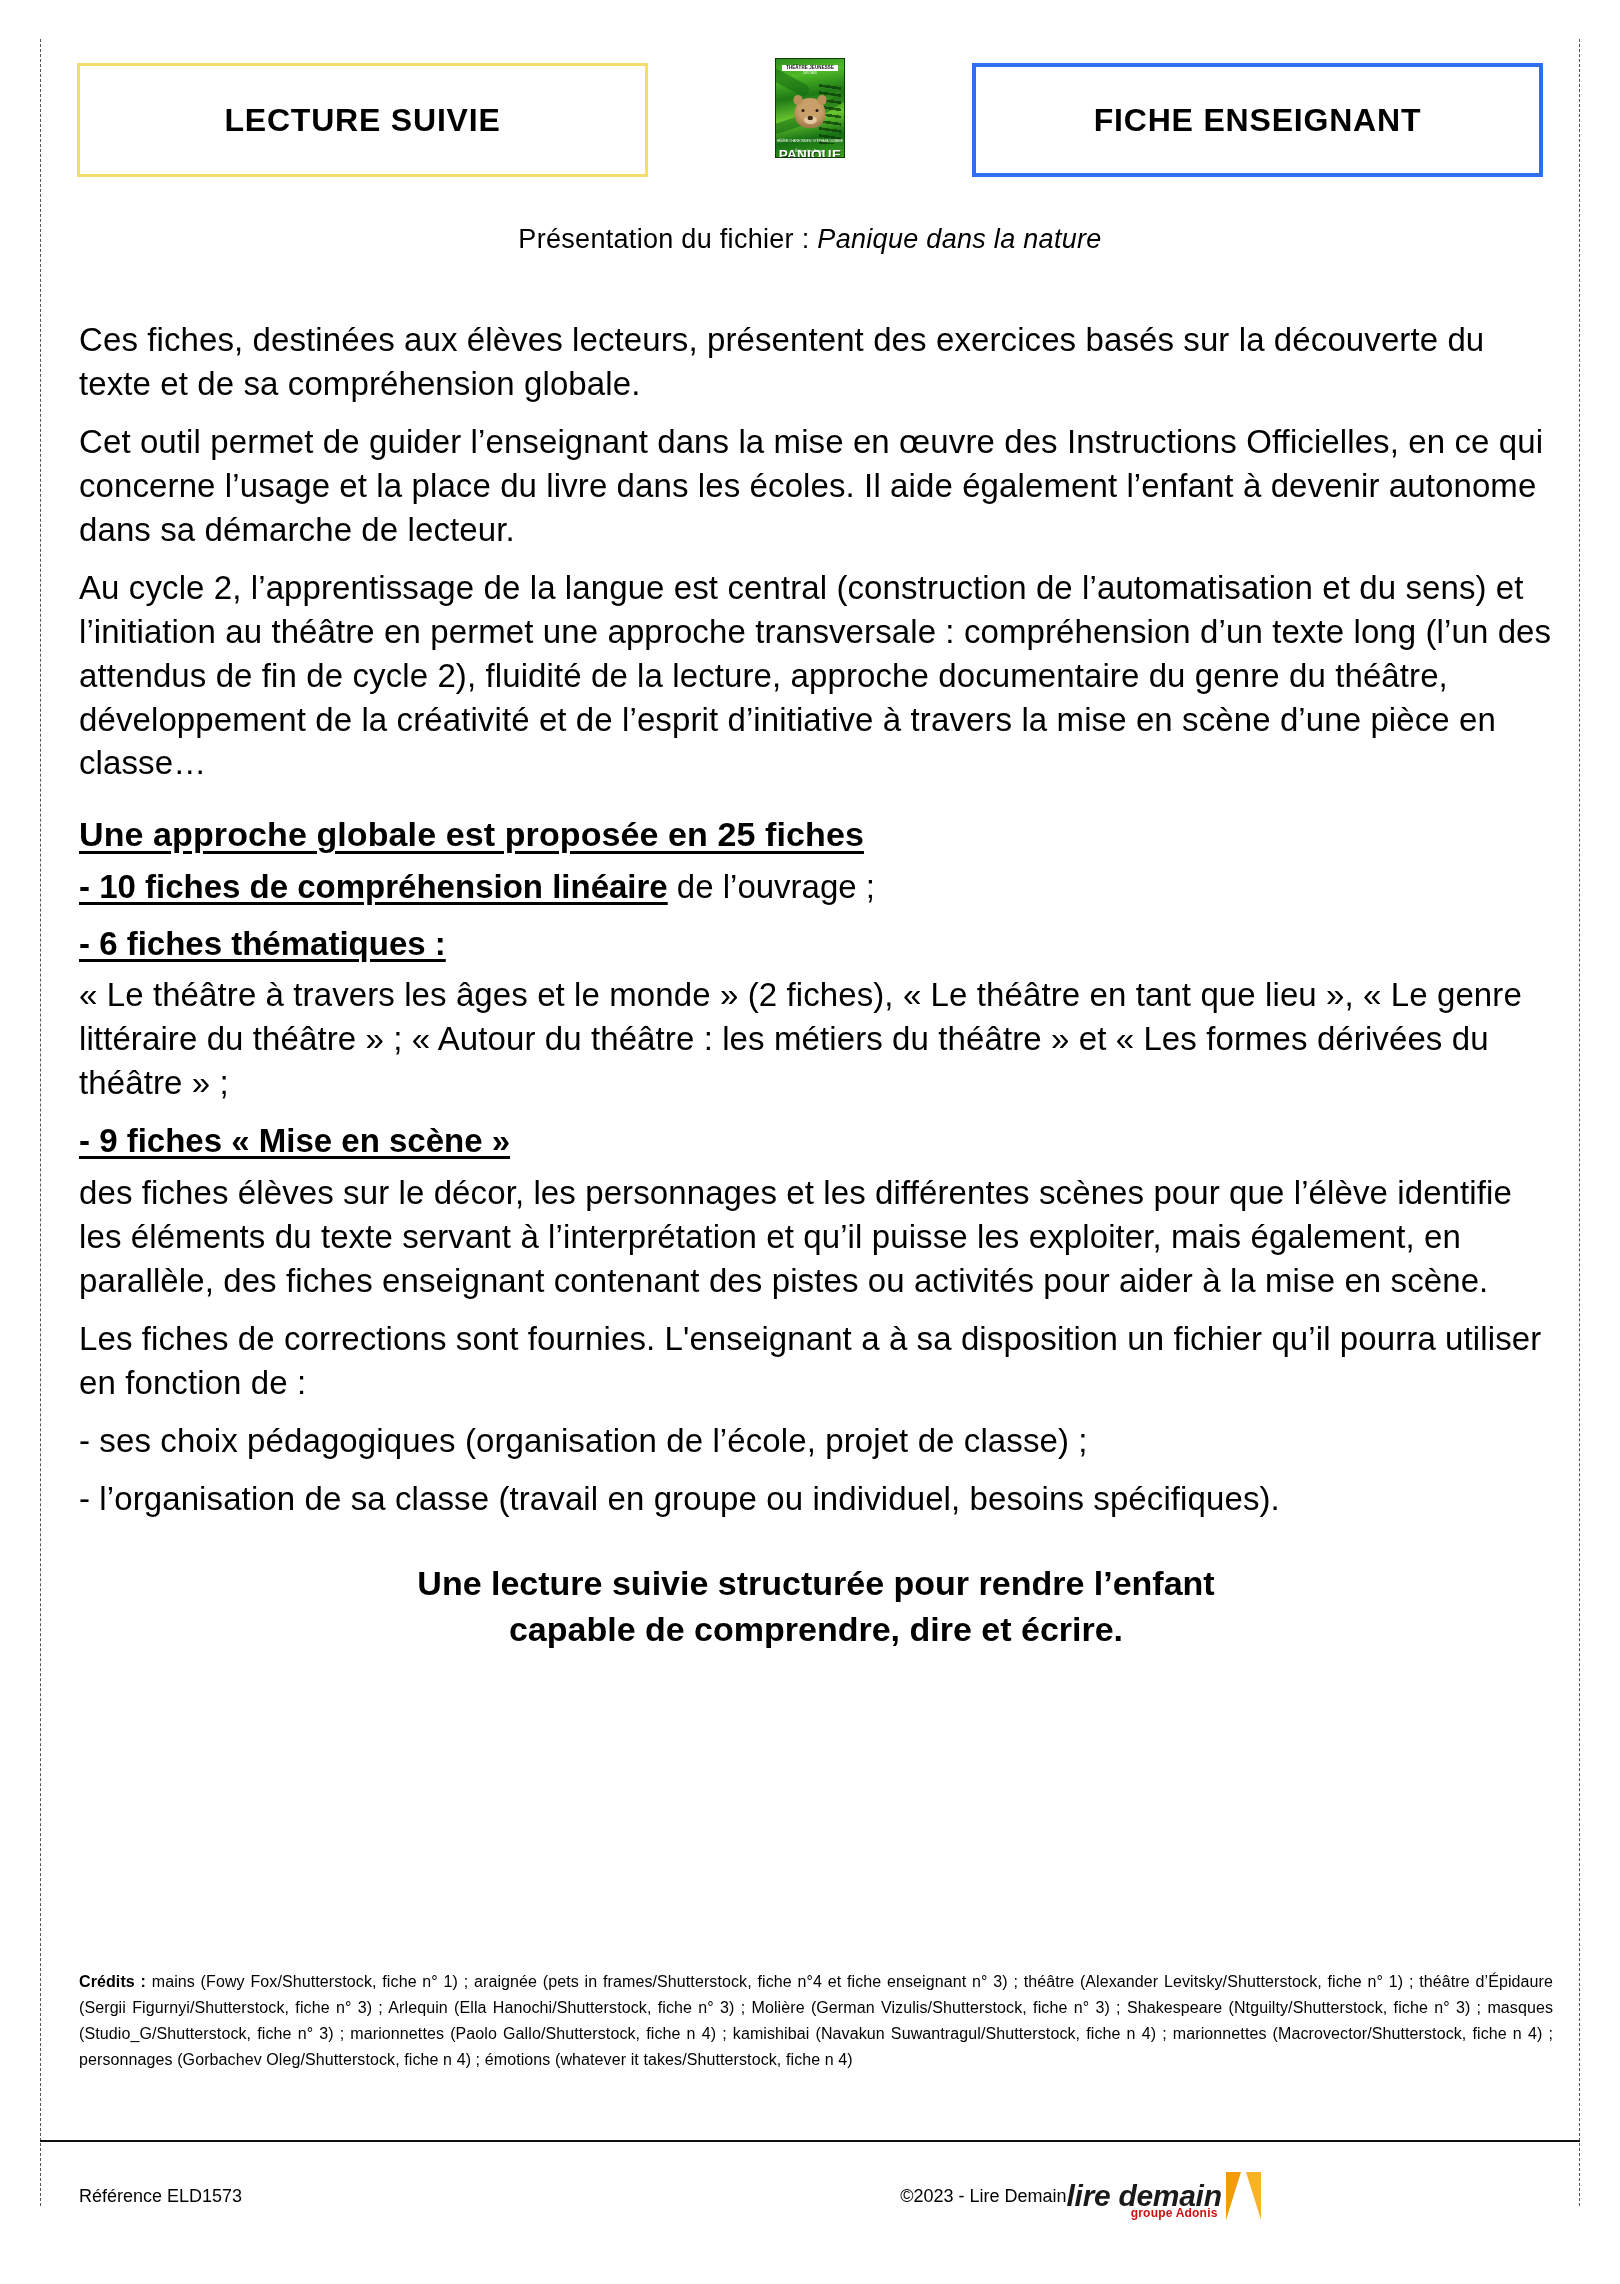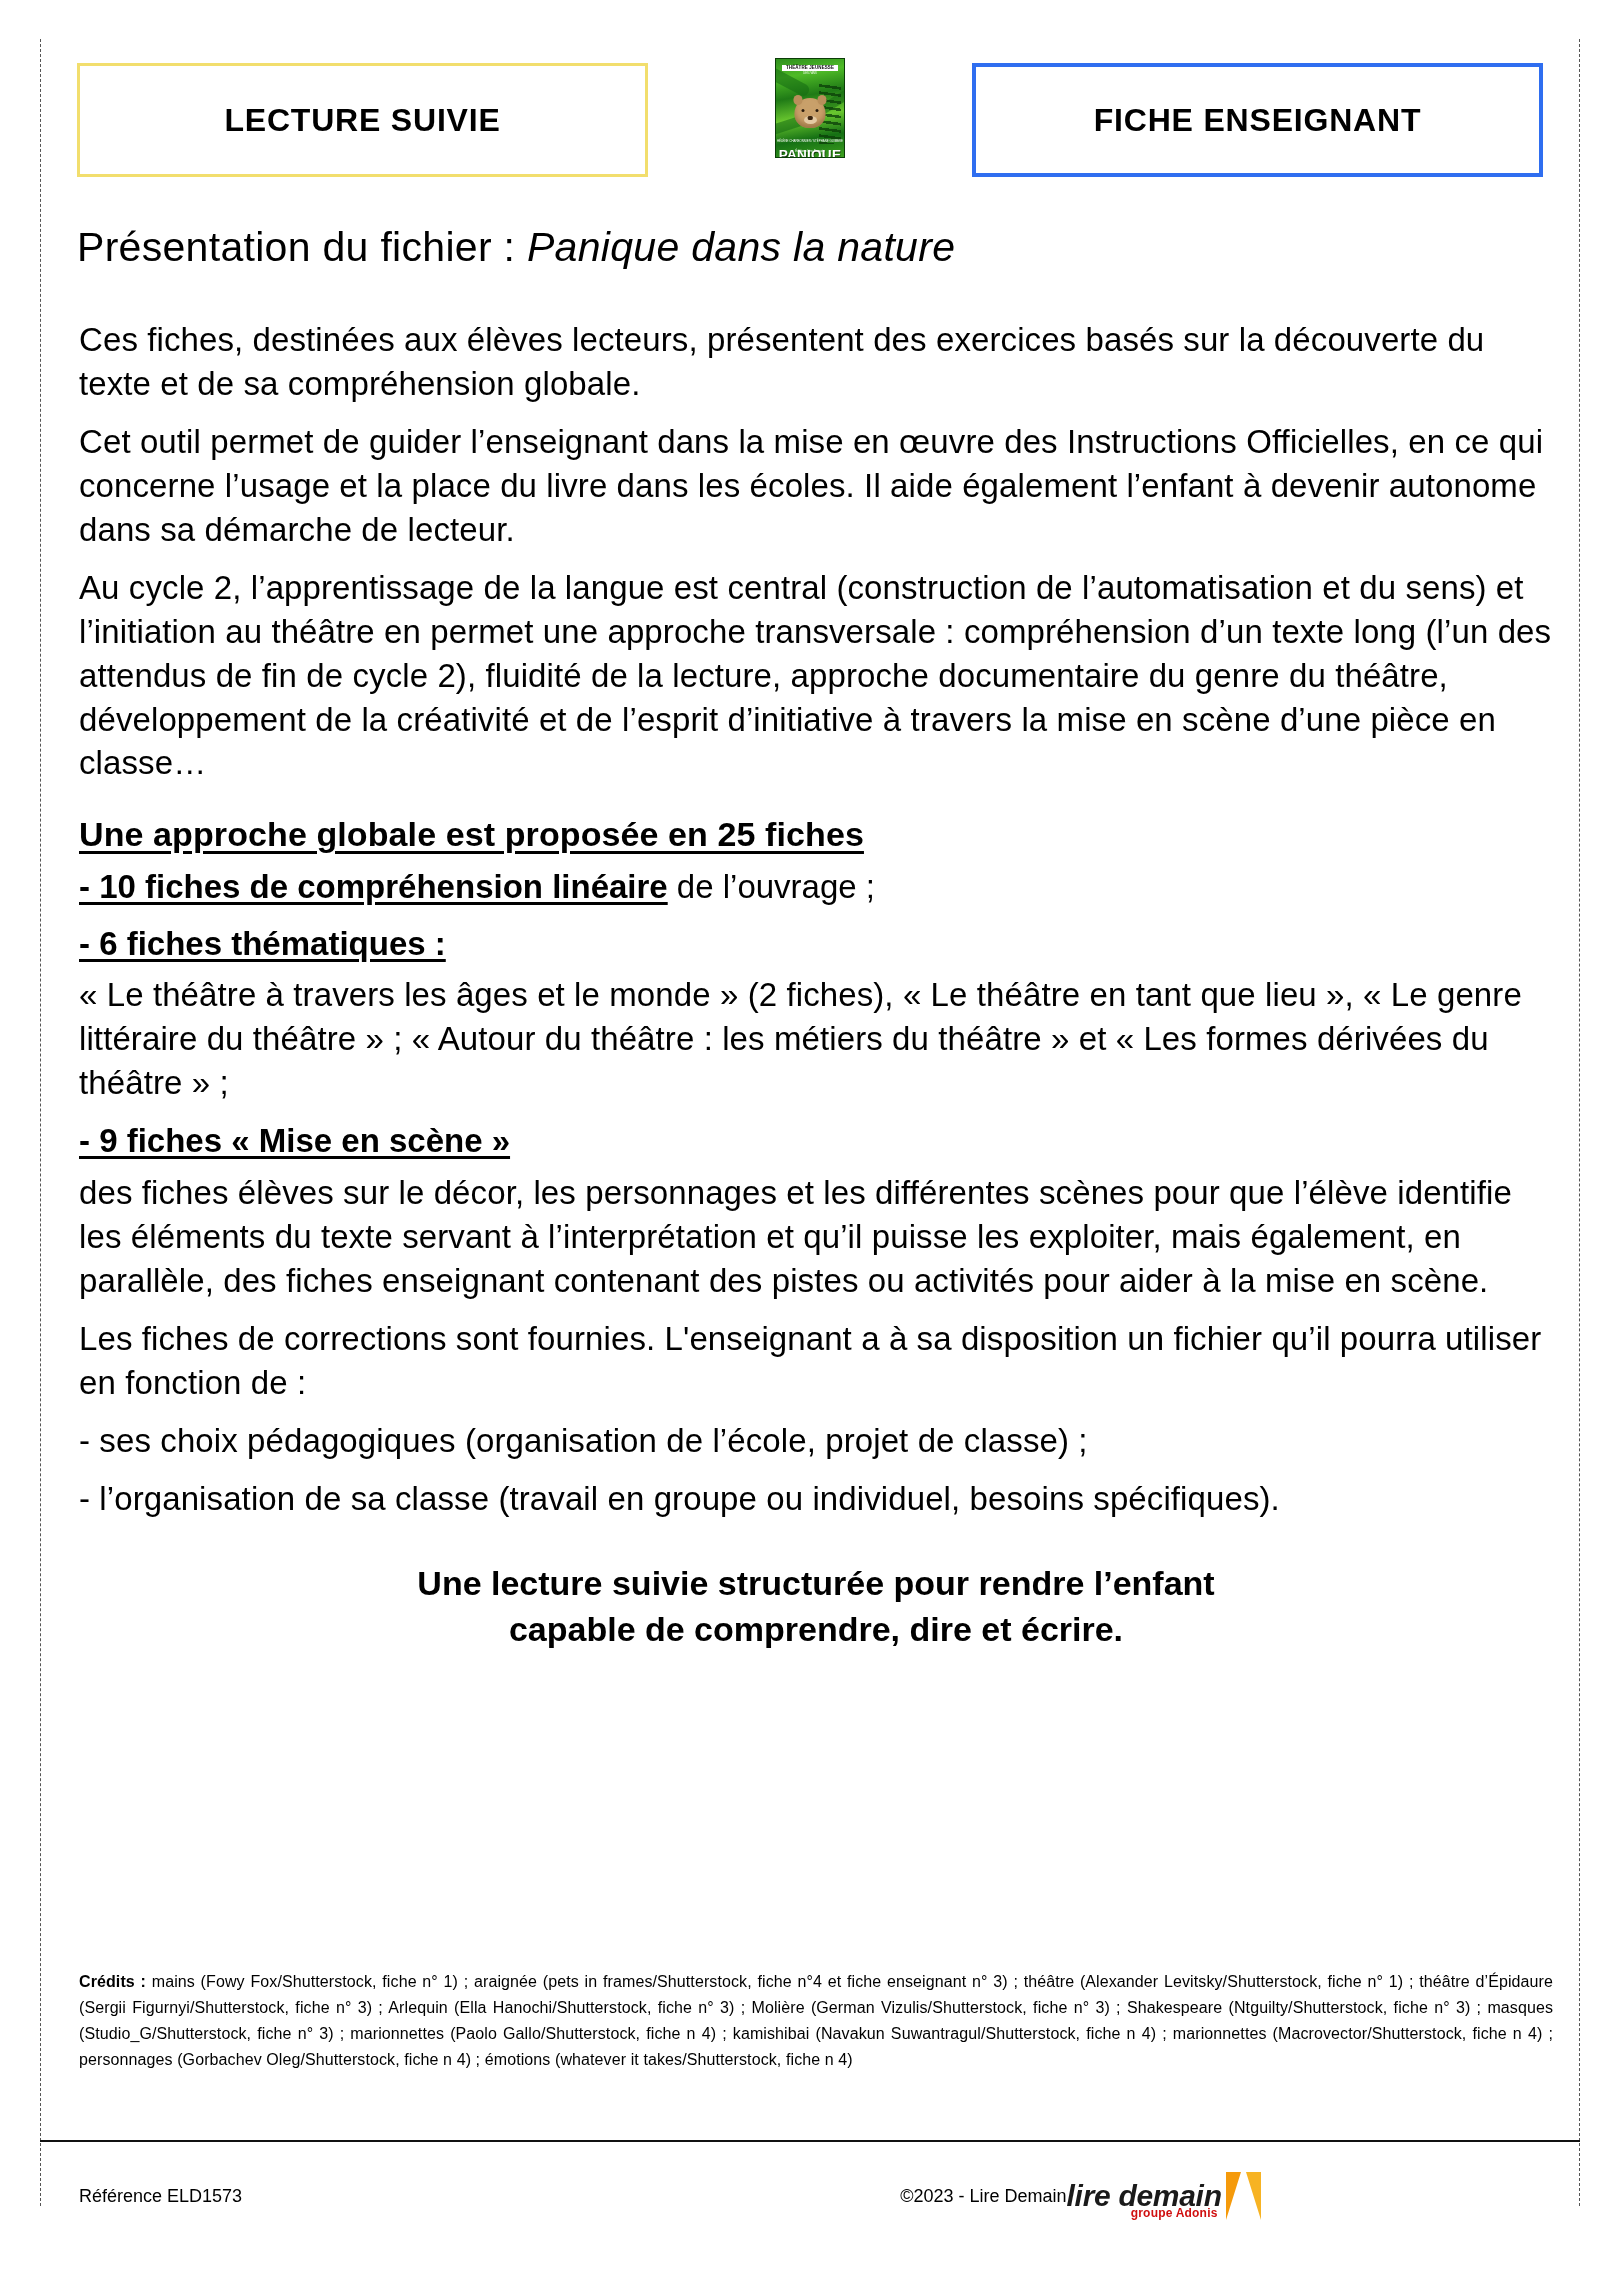--- a/index.html
+++ b/index.html
@@ -185,21 +185,22 @@
     color: #ffffff;
     z-index: 3;
   }
 
   
   .doc-title {
     position: absolute;
     top: 224px;
     left: 77px;
     right: 77px;
-    font-size: 41px;
+    text-align: center;
+    font-size: 27px;
     font-weight: 400;
     letter-spacing: 0.3px;
   }
   .doc-title .book { font-style: italic; }
 
   
   .body {
     position: absolute;
     top: 318px;
     left: 79px;

